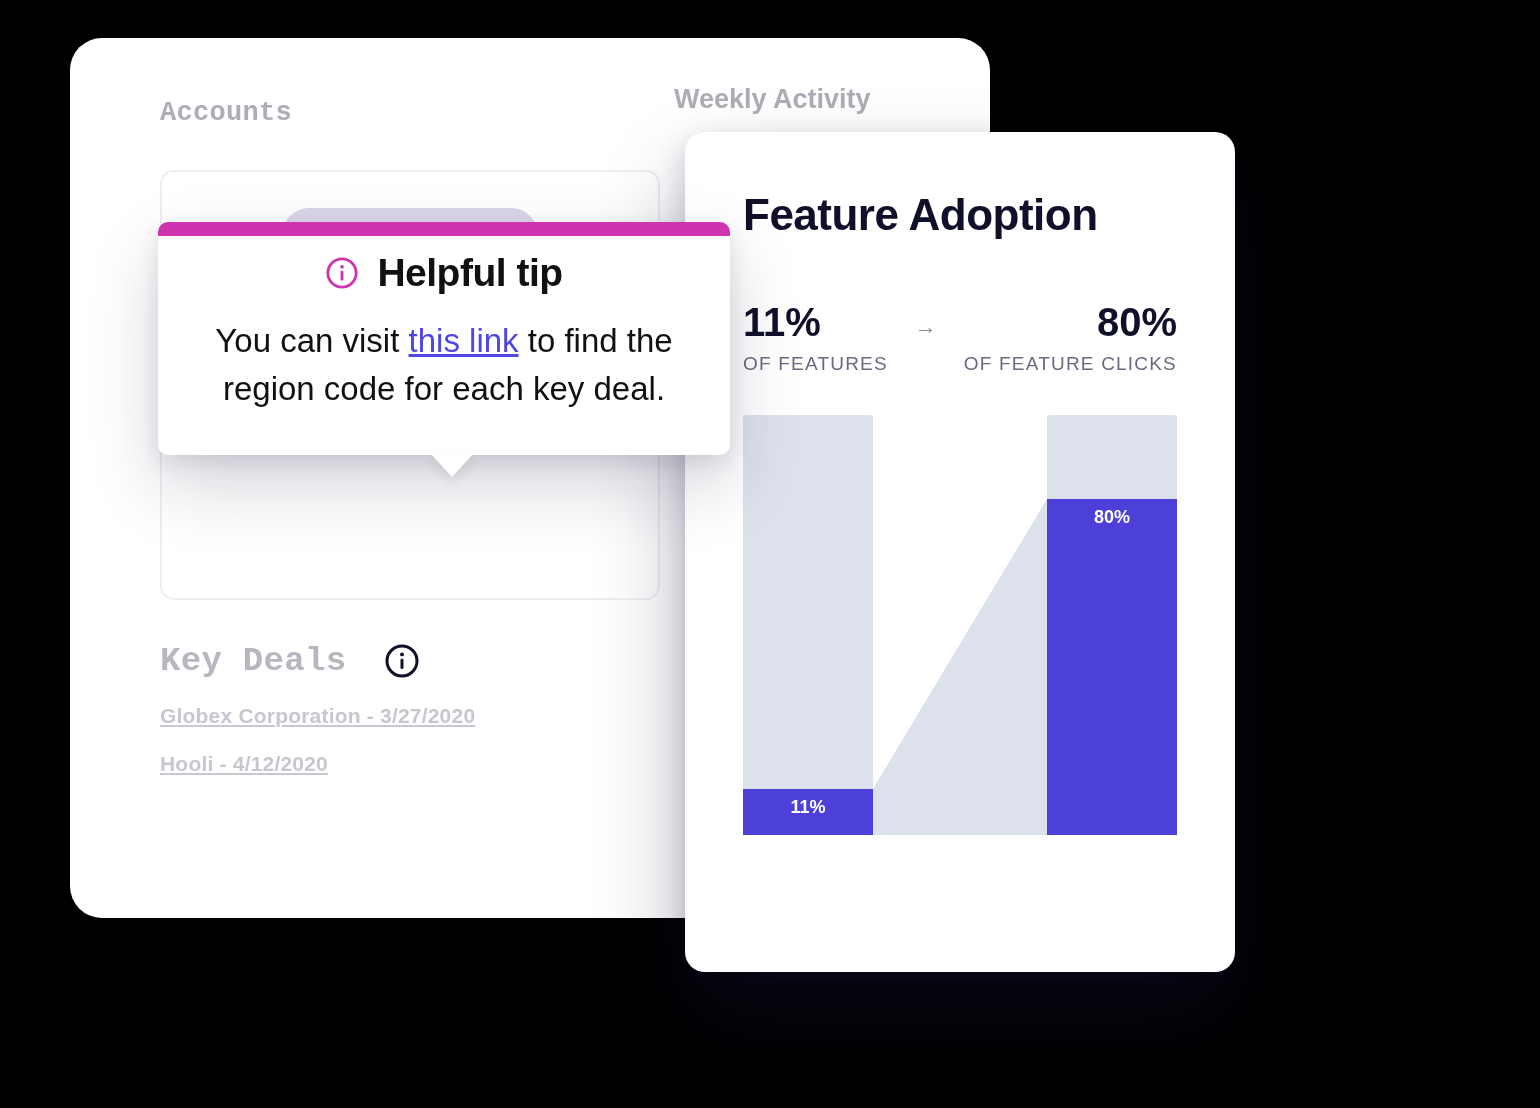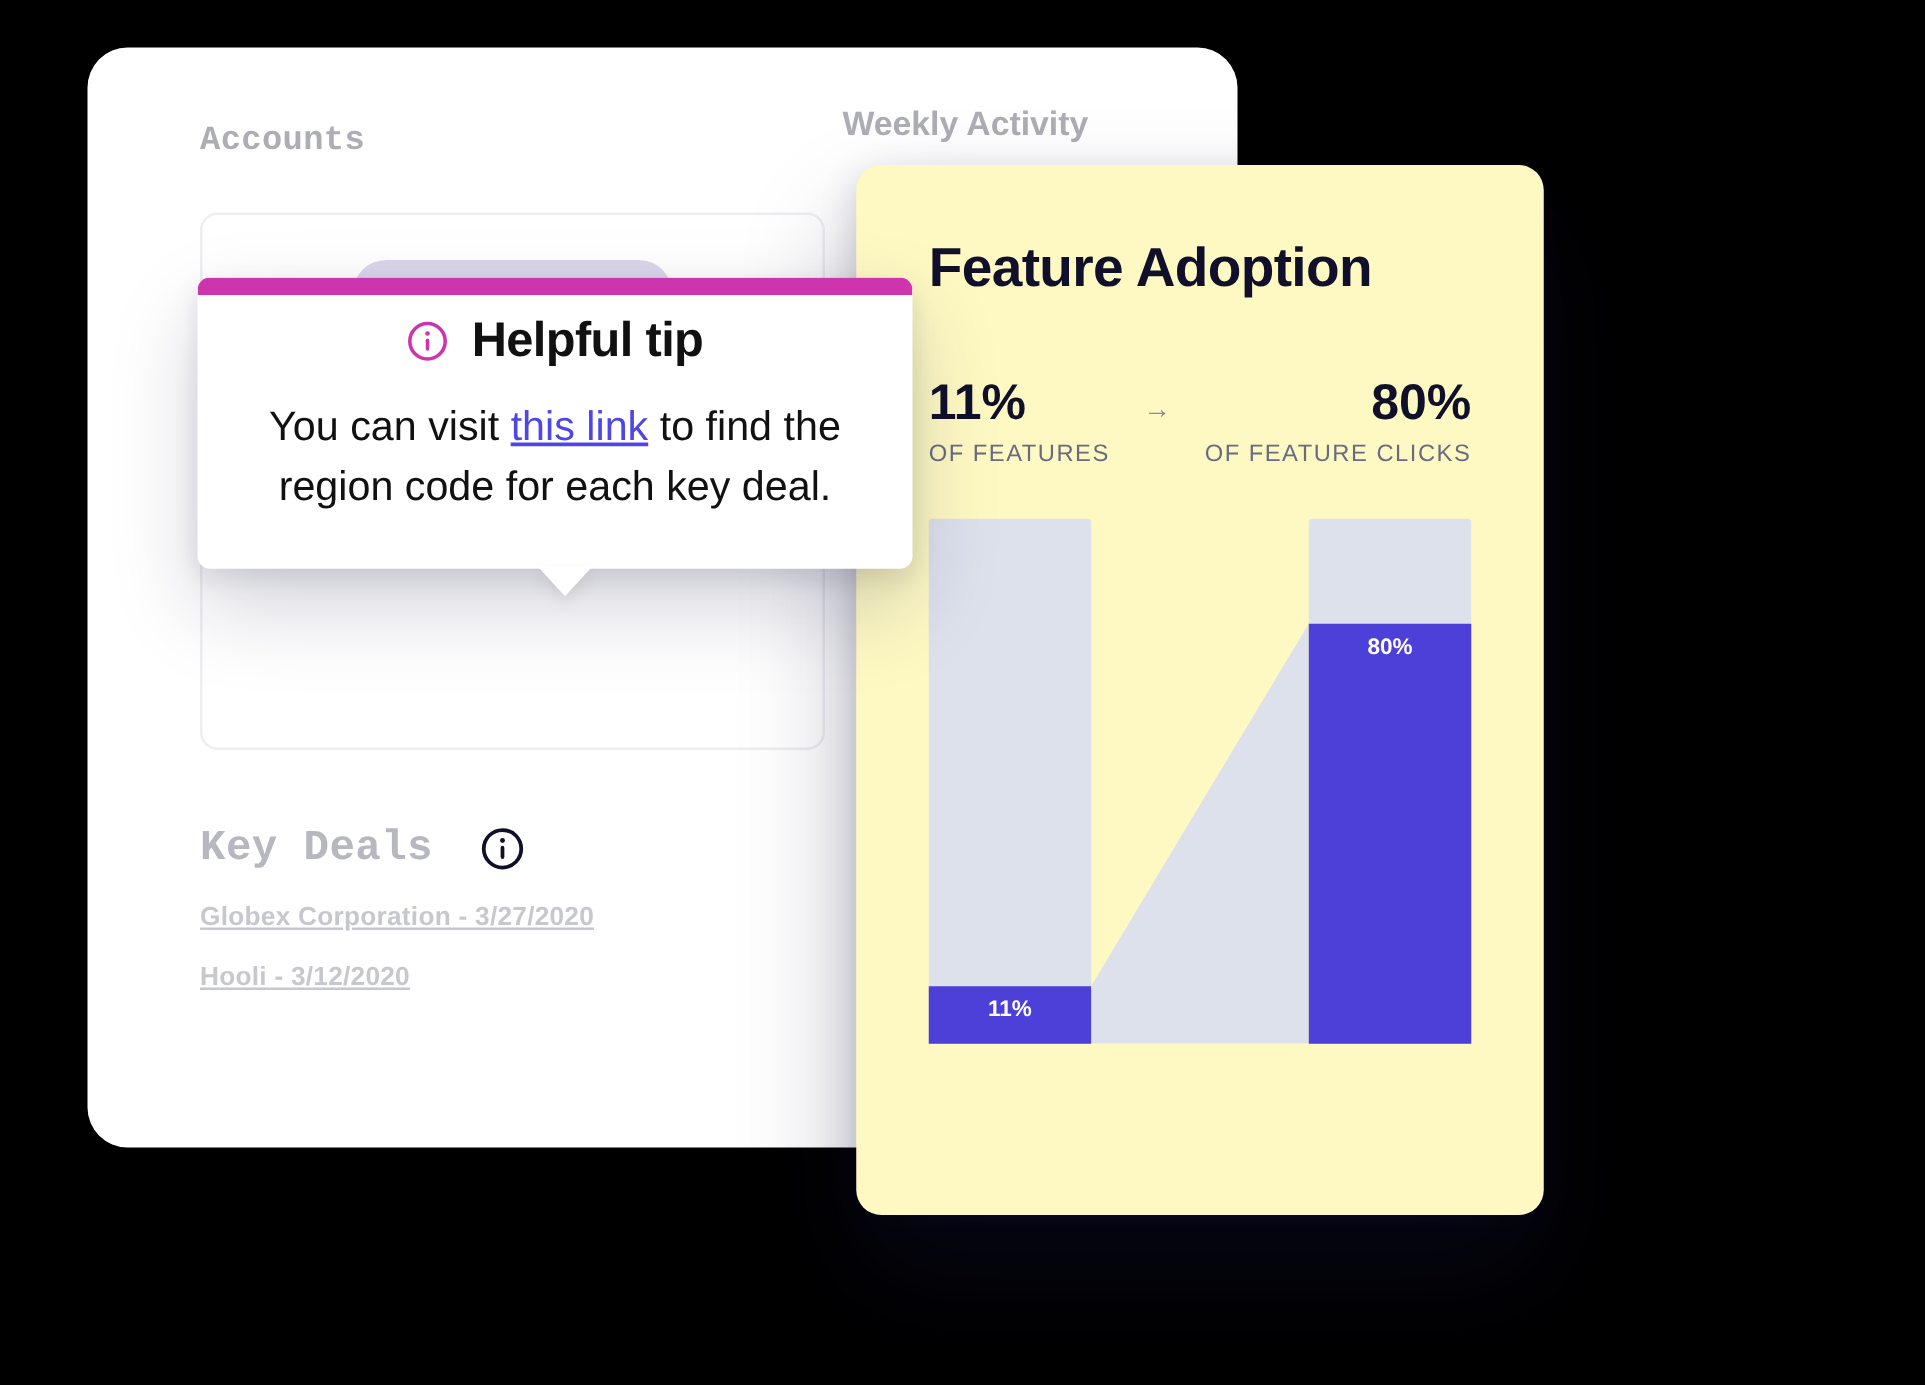--- a/index.html
+++ b/index.html
@@ -27,21 +27,21 @@
   .connect-btn {
     display: inline-block;
     background: #DCD6EC;
     color: #ffffff;
     font-weight: 700;
     font-size: 19px;
     padding: 16px 34px;
     border-radius: 999px;
     letter-spacing: 0.2px;
   }
-  .key-deals-wrap { display:flex; align-items:center; gap: 38px; margin-top: 60px; }
+  .key-deals-wrap { display:flex; align-items:center; gap: 38px; margin-top: 42px; }
   .info-icon-svg { width: 36px; height: 36px; }
   .deal-link {
     display:block; margin-top: 24px;
     color: #C7C7CF; font-size: 21px; font-weight: 700;
     text-decoration: underline;
     letter-spacing: 0.2px;
   }
   .weekly { position:absolute; left: 646px; top: 84px; color:#ADADB5; font-size:27px; font-weight:700;margin-left:28px; }
 
   
@@ -69,21 +69,21 @@
     border-right: 22px solid transparent;
     border-top: 24px solid #ffffff;
     filter: drop-shadow(0 6px 6px rgba(0,0,0,0.08));
   }
 
   
   .front-card {
     position: absolute;
     left: 685px; top: 132px;
     width: 550px; height: 840px;
-    background: #fef9c3;
+    background: #ffffff;
     border-radius: 20px;
     box-shadow: 0 50px 90px rgba(20,20,60,0.30), 0 10px 30px rgba(20,20,60,0.18);
     padding: 58px 58px 48px;
     z-index: 10;
   }
   .fa-title { font-size: 44px; font-weight: 800; color: #10102A; letter-spacing: -0.5px; }
   .fa-stats { display:flex; align-items:flex-start; justify-content:space-between; margin-top: 60px; }
   .fa-stat { display:flex; flex-direction:column; gap: 8px; }
   .fa-pct { font-size: 40px; font-weight: 800; color: #10102A; }
   .fa-sub { font-size: 19px; letter-spacing: 1.2px; color: #6A6A80; font-weight: 500; }
@@ -119,21 +119,21 @@
     </div>
     <div class="key-deals-wrap">
       <div class="section-heading" style="color:#B7B7C0; font-size:34px;">Key Deals</div>
       <svg class="info-icon-svg" viewBox="0 0 24 24">
         <circle cx="12" cy="12" r="10" fill="none" stroke="#10102A" stroke-width="2"></circle>
         <circle cx="12" cy="7.6" r="1.3" fill="#10102A"></circle>
         <rect x="11" y="10.4" width="2" height="7" rx="1" fill="#10102A"></rect>
       </svg>
     </div>
     <a class="deal-link">Globex Corporation - 3/27/2020</a>
-    <a class="deal-link">Hooli - 3/12/2020</a>
+    <a class="deal-link">Hooli - 4/12/2020</a>
   </div>
 
   <div class="weekly">Weekly Activity</div>
 
   <div class="front-card">
     <div class="fa-title">Feature Adoption</div>
     <div class="fa-stats">
       <div class="fa-stat">
         <span class="fa-pct">11%</span>
         <span class="fa-sub">OF FEATURES</span>

